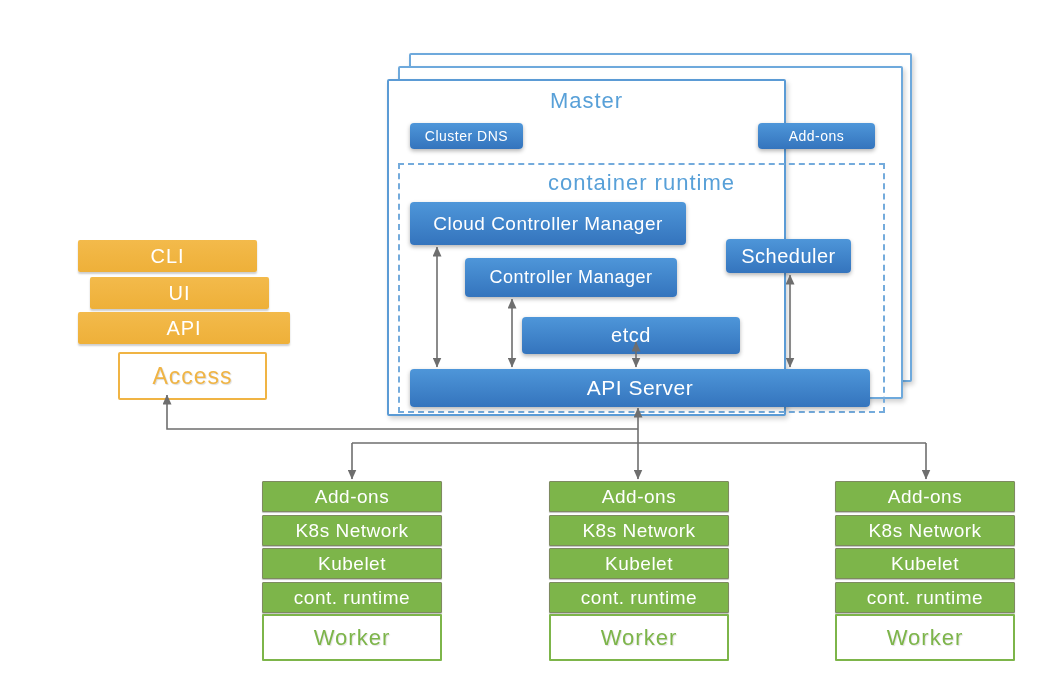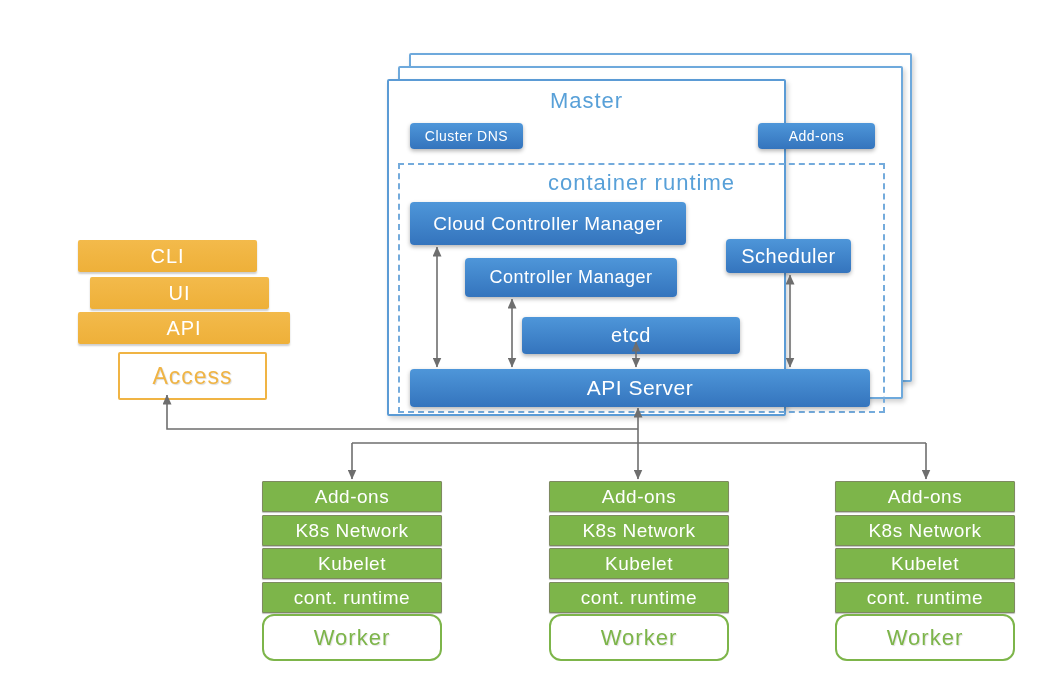--- a/index.html
+++ b/index.html
@@ -37,21 +37,21 @@
   
   .green-box{
     background:#7db54a;border:1px solid #7e8a60;color:#ffffff;
     display:flex;align-items:center;justify-content:center;
     font-size:19px;letter-spacing:0.5px;border-radius:1px;
     box-shadow:0 1px 1px rgba(0,0,0,0.25);
   }
   .worker-box{
     background:#ffffff;border:2px solid #7db54a;color:#7db54a;
     display:flex;align-items:center;justify-content:center;
-    font-size:22px;letter-spacing:1px;border-radius:12px;
+    font-size:22px;letter-spacing:1px;border-radius:1px;
     text-shadow:1px 1px 1px rgba(0,0,0,0.12);
   }
   svg.overlay{position:absolute;left:0;top:0;pointer-events:none;}
   .conn{stroke:#6e6e6e;stroke-width:1.6;fill:none;}
 </style>
 </head>
 <body>
 
 <div id="canvas">
 

